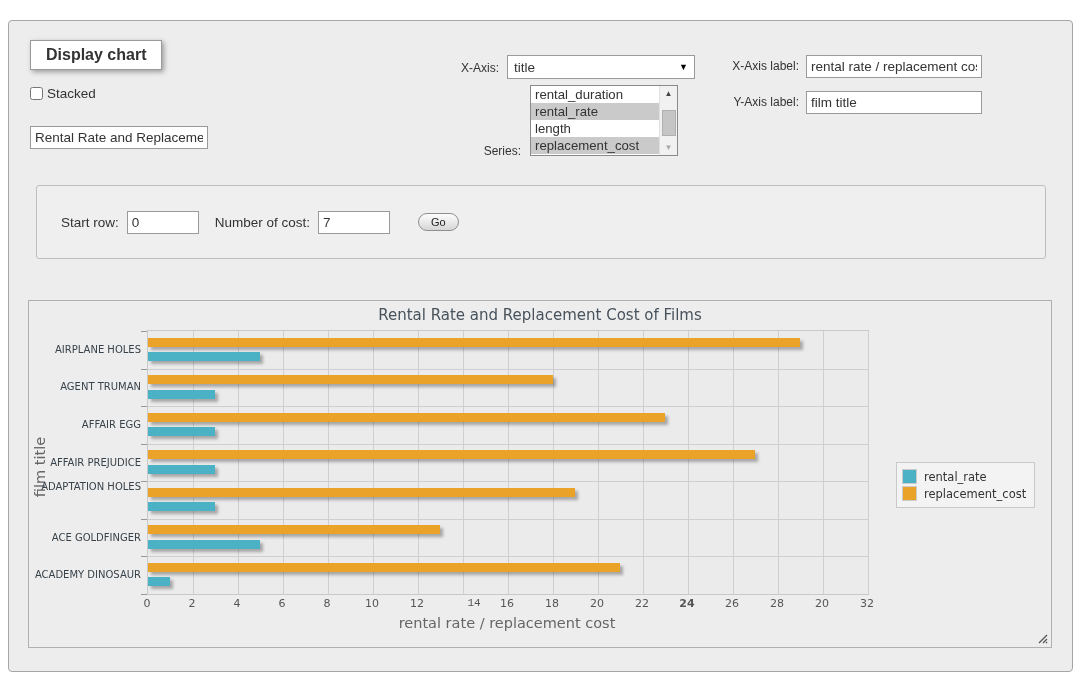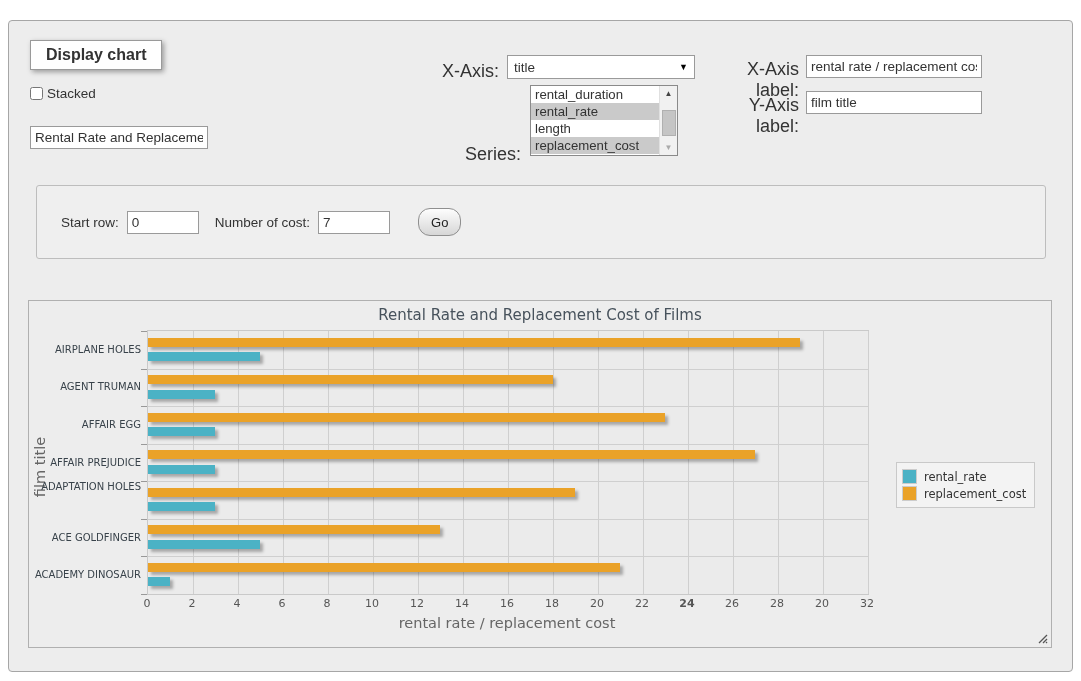--- a/index.html
+++ b/index.html
@@ -9,21 +9,21 @@
   .fieldset-legend{position:absolute;left:30px;top:8px;background:#fff;border:1px solid #9a9a9a;box-shadow:2px 2px 5px rgba(0,0,0,0.35);padding:5px 15px;font-weight:bold;font-size:16px;color:#333;z-index:5;margin-top:32px;}
 
   .radios{position:absolute;left:21px;top:33px;display:flex;align-items:center;}
   .radios label,.chk label{display:inline-flex;align-items:center;margin-right:10px;font-size:13.5px;color:#333;}
   .radios input,.chk input{margin:0 4px 0 0;}
   .chk{position:absolute;left:21px;top:65px;}
 
   input[type=text]{border:1px solid #9a9a9a;background:#fff;font-family:"Liberation Sans",sans-serif;font-size:13.5px;color:#333;padding:2px 4px;height:17px;}
   .title-input{position:absolute;left:21px;top:105px;width:168px;}
 
-  .lbl{position:absolute;font-size:18px;color:#333;text-align:right;}
+  .lbl{position:absolute;font-size:12px;color:#333;text-align:right;}
   .lbl-xaxis{left:390px;top:40px;width:100px;}
   .lbl-series{left:370px;top:123px;width:142px;}
   .lbl-xlabel{left:695px;top:38px;width:95px;}
   .lbl-ylabel{left:695px;top:74px;width:95px;}
 
   .fake-select{position:absolute;left:498px;top:34px;width:174px;height:22px;background:#fff;border:1px solid #9a9a9a;display:flex;align-items:center;padding:0 6px;justify-content:space-between;font-size:13.5px;cursor:default;}
   .fake-select .arrow{font-size:9px;color:#000;}
 
   .listbox{position:absolute;left:521px;top:64px;width:146px;height:69px;background:#fff;border:1px solid #8a8a8a;display:flex;}
   .listbox .opts{flex:1;overflow:hidden;}
@@ -34,21 +34,21 @@
   .sbar .up{top:0;color:#444;}
   .sbar .dn{bottom:0;color:#aaa;}
   .sbar .thumb{position:absolute;left:2px;top:24px;width:12px;height:24px;background:#c5c5c5;border:1px solid #b0b0b0;}
 
   .in-xlabel{position:absolute;left:797px;top:34px;width:166px;}
   .in-ylabel{position:absolute;left:797px;top:70px;width:166px;}
 
   .rows-box{position:absolute;left:27px;top:164px;width:1010px;height:74px;border:1px solid #bdbdbd;border-radius:3px;background:#efefef;display:flex;align-items:center;padding-left:24px;box-sizing:border-box;}
   .rows-box .rlbl{font-size:13.5px;color:#333;margin-right:8px;}
   .rows-box input{width:62px;margin-right:16px;}
-  .go-btn{margin-left:12px;height:28px;padding:0 12px;border:1px solid #8f8f8f;border-radius:12px;background:linear-gradient(#fdfdfd,#d6d6d6);font-family:"Liberation Sans",sans-serif;font-size:13px;color:#222;cursor:pointer;}
+  .go-btn{margin-left:12px;height:18px;padding:0 12px;border:1px solid #8f8f8f;border-radius:12px;background:linear-gradient(#fdfdfd,#d6d6d6);font-family:"Liberation Sans",sans-serif;font-size:11px;color:#222;cursor:pointer;}
 
   .chart-box{position:absolute;left:19px;top:279px;width:1022px;height:346px;border:1px solid #b0b0b0;background:#ededed;font-family:"DejaVu Sans",sans-serif;}
   .chart-title{position:absolute;top:5px;left:0;width:100%;text-align:center;font-size:15px;color:#47525c;}
   .plot{position:absolute;left:118px;top:29px;width:720px;height:263px;background:#ebebeb;border:1px solid #c9c9c9;}
   .vgrid{position:absolute;top:0;bottom:0;width:1px;background:#cfcfcf;}
   .hgrid{position:absolute;left:0;right:0;height:1px;background:#cfcfcf;}
   .ytick{position:absolute;width:6px;height:1px;background:#999;left:-7px;}
   .bar{position:absolute;left:0;height:9px;box-shadow:3px 3px 3px rgba(40,40,40,0.35);}
   .cat-label{position:absolute;left:2px;width:110px;text-align:right;font-size:10px;color:#38424a;transform:translateY(-50%);white-space:nowrap;}
   .xtick-label{position:absolute;top:296px;transform:translateX(-50%);font-size:11px;color:#555;}
@@ -184,21 +184,21 @@
       <div class="cat-label" style="top: 185px;">ADAPTATION HOLES</div>
       <div class="cat-label" style="top: 235.643px;">ACE GOLDFINGER</div>
       <div class="cat-label" style="top: 273.214px;">ACADEMY DINOSAUR</div>
       <div class="xtick-label" style="left: 118px;">0</div>
       <div class="xtick-label" style="left: 163px;">2</div>
       <div class="xtick-label" style="left: 208px;">4</div>
       <div class="xtick-label" style="left: 253px;">6</div>
       <div class="xtick-label" style="left: 298px;">8</div>
       <div class="xtick-label" style="left: 343px;">10</div>
       <div class="xtick-label" style="left: 388px;">12</div>
-      <div class="xtick-label" style="left: 433px;">14</div>
+      <div class="xtick-label" style="left: 445px; font-family: Liberation Mono, monospace;">14</div>
       <div class="xtick-label" style="left: 478px;">16</div>
       <div class="xtick-label" style="left: 523px;">18</div>
       <div class="xtick-label" style="left: 568px;">20</div>
       <div class="xtick-label" style="left: 613px;">22</div>
       <div class="xtick-label" style="left: 658px; font-weight: bold;">24</div>
       <div class="xtick-label" style="left: 703px;">26</div>
       <div class="xtick-label" style="left: 748px;">28</div>
       <div class="xtick-label" style="left: 793px;">20</div>
       <div class="xtick-label" style="left: 838px;">32</div>
     </div>

